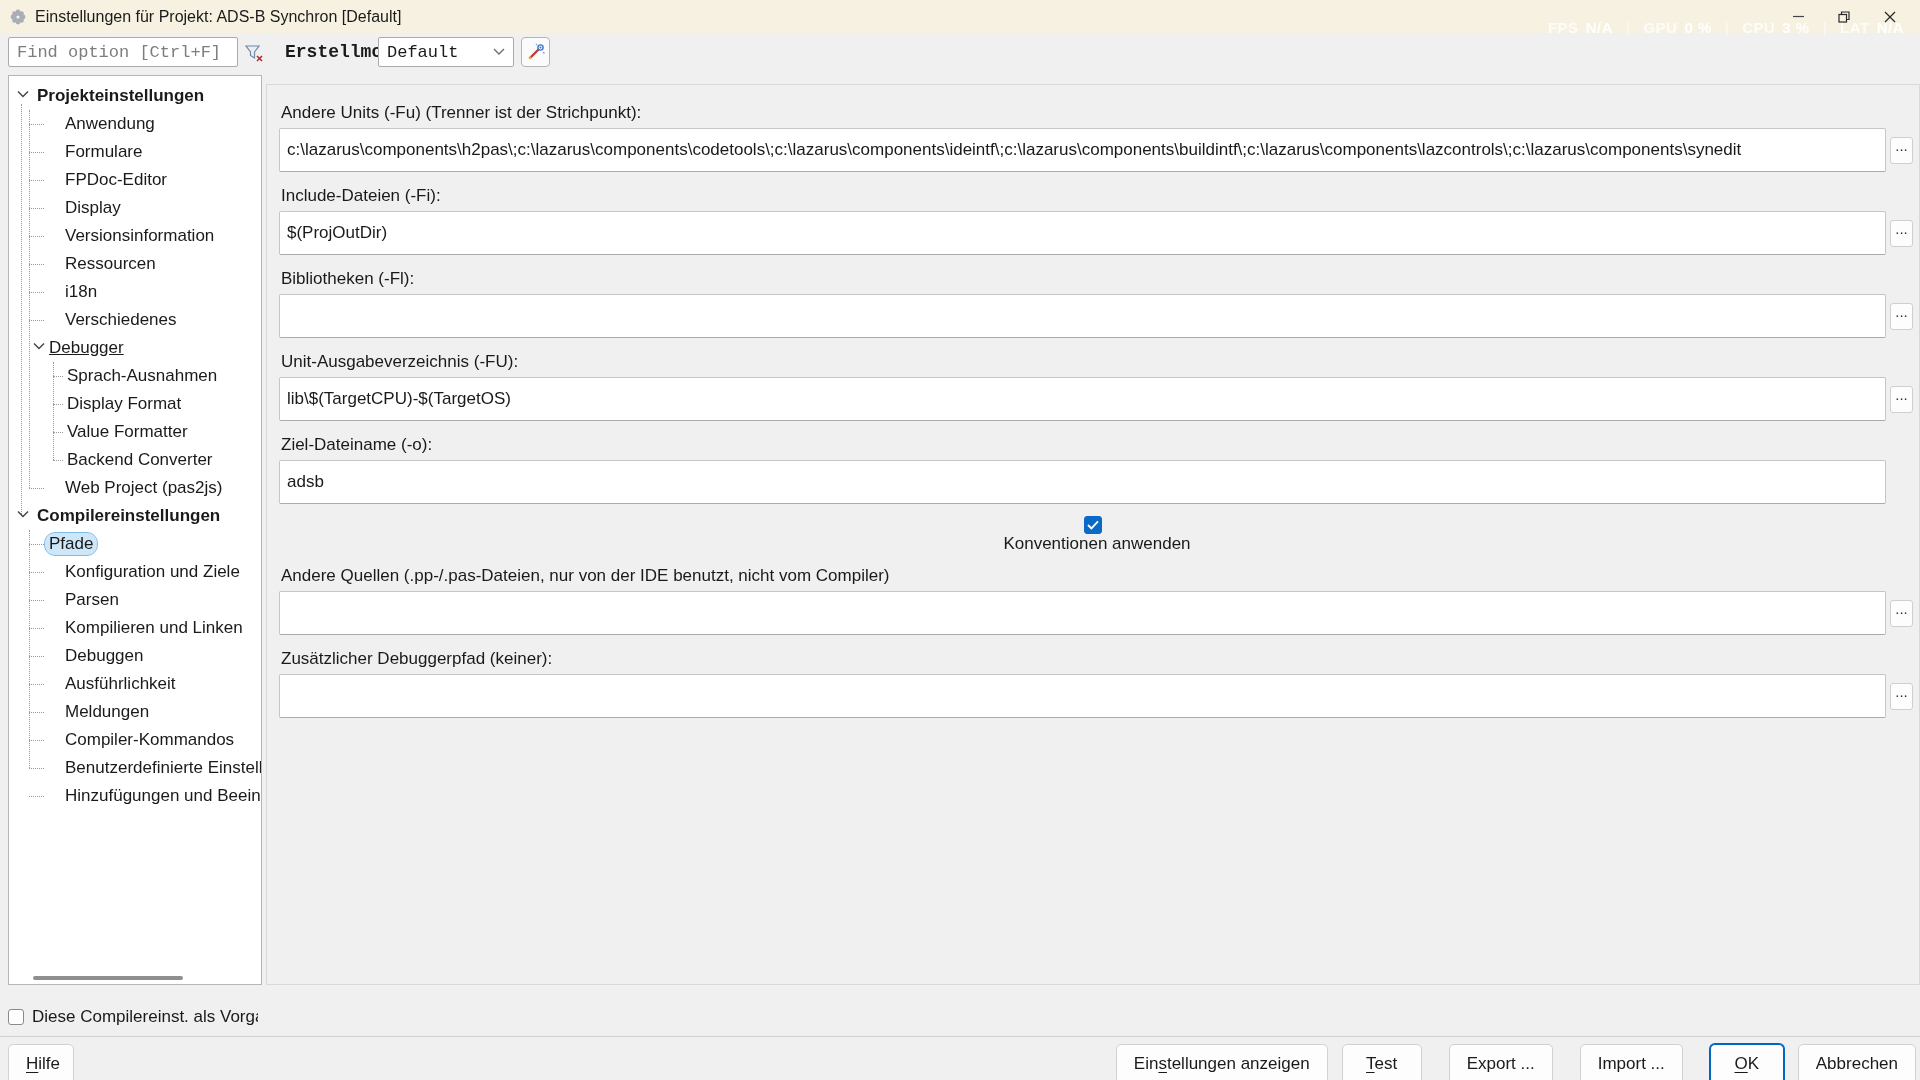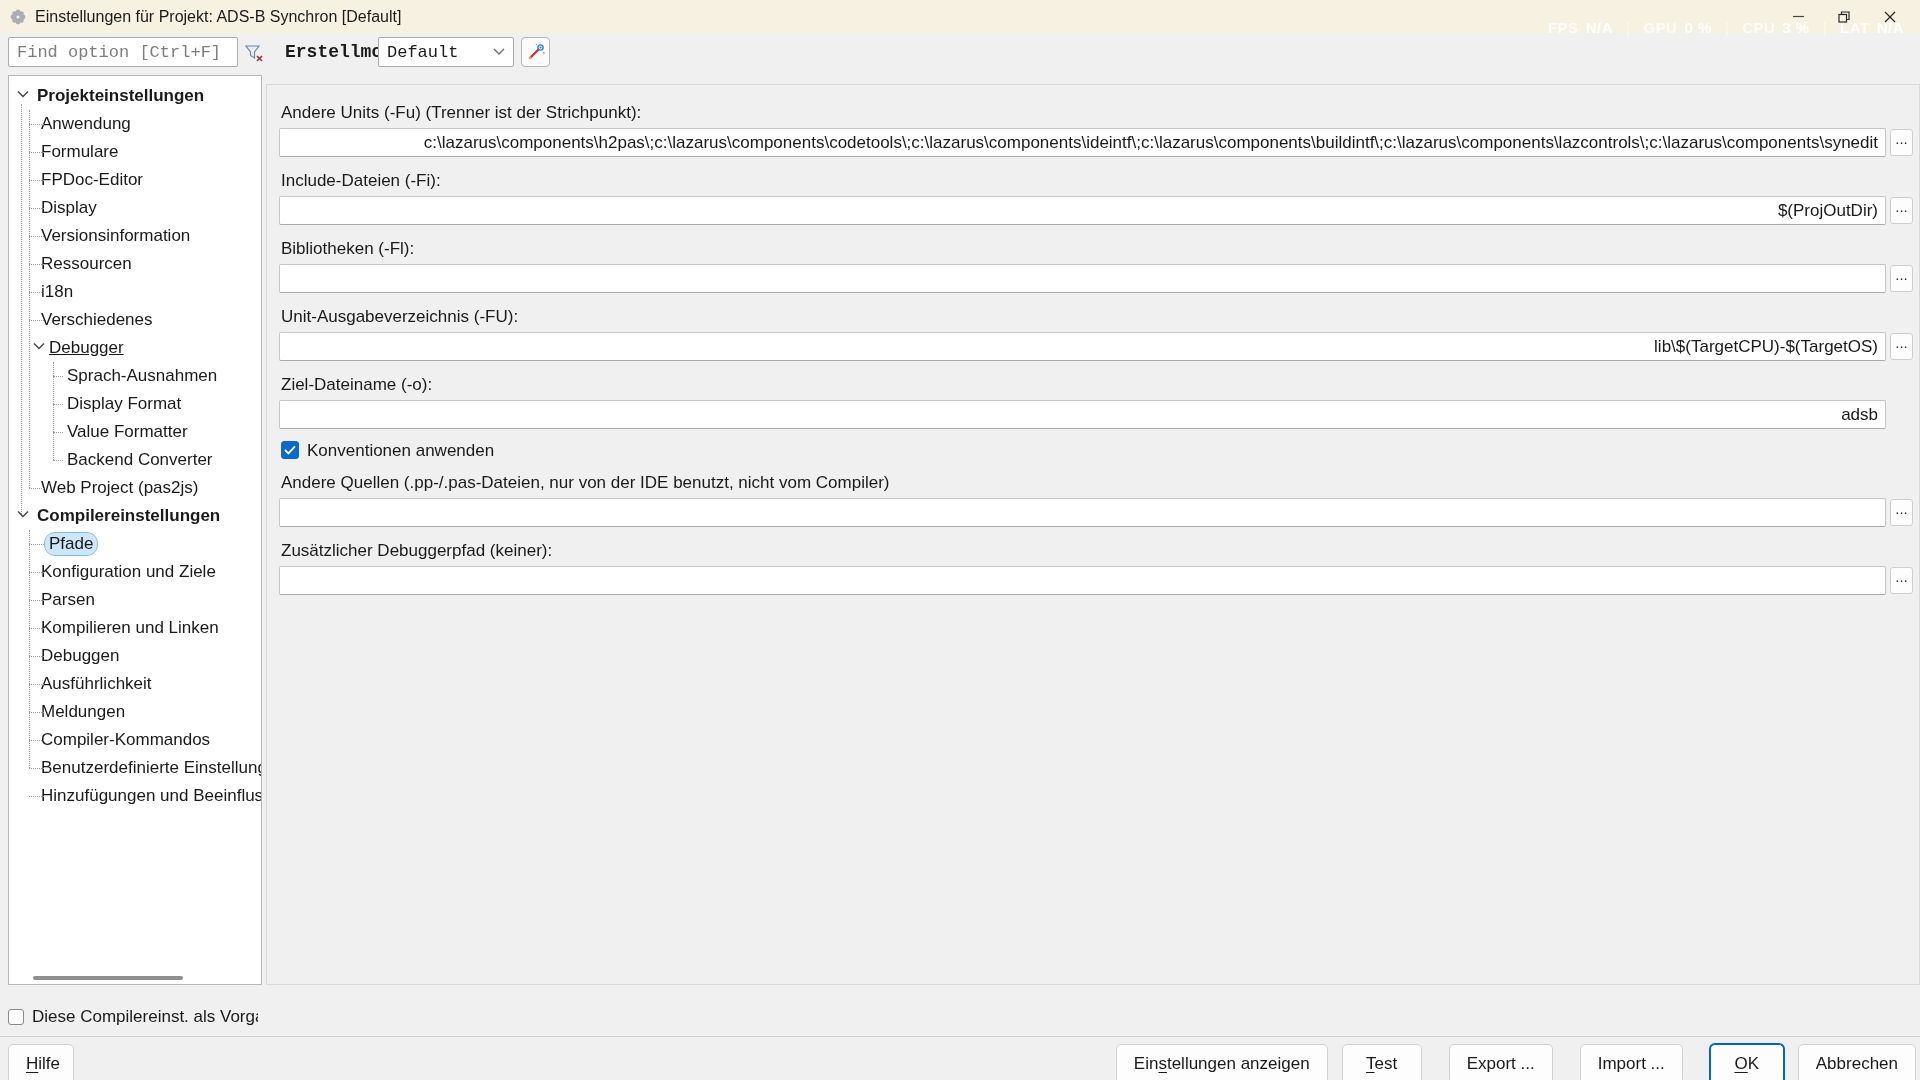--- a/index.html
+++ b/index.html
@@ -39,47 +39,47 @@
   .bm-config-btn { position:absolute; left:521px; top:4px; width:29px; height:30px;
     background:#fbfbfb; border:1px solid #b5b5b5; border-radius:4px;
     display:flex; align-items:center; justify-content:center; }
 
   
   .tree-panel { position:absolute; left:8px; top:75px; width:254px; height:910px;
     background:#fff; border:1px solid #b6b6b6; overflow:hidden; }
   .trow { position:relative; height:28px; display:flex; align-items:center; white-space:nowrap; }
   .trow .tlabel { overflow:hidden; }
   .lvl0 .tlabel { font-weight:bold; margin-left:28px; font-size:17px; }
-  .lvl1 .tlabel { margin-left:32px; }
+  .lvl1 .tlabel { margin-left:56px; }
   .lvl2 .tlabel { margin-left:58px; }
   .lvl1.has-exp .tlabel { margin-left:40px;text-decoration:underline; }
   .chev-root { position:absolute; left:8px; top:8px; }
   .chev-sub  { position:absolute; left:24px; top:8px; }
   .conn { position:absolute; top:14px; border-top:1px dotted #9a9a9a; }
   .lvl1 .conn { left:20px; width:15px; }
   .lvl2 .conn { left:44px; width:10px; }
   .guide { position:absolute; width:0; border-left:1px dotted #9a9a9a; }
   .sel { background:#cde6f9; outline:1px solid #7fbbe8; padding:1px 4px; margin-left:36px !important;border-radius:10px; }
   .hscroll { position:absolute; left:0; bottom:2px; width:100%; height:8px; }
   .hthumb { position:absolute; left:24px; top:2px; width:150px; height:4px; background:#8f8f8f; border-radius:2px; }
 
   
   .main-panel { position:absolute; left:266px; top:84px; width:1654px; height:901px;
     border:1px solid #d9d9d9; background:#f0f0f0; padding:14px 6px 0 12px; overflow:hidden; }
   .fld-label { margin:14px 0 5px 2px; font-size:17px; }
   .fld-label.first { margin-top:4px; }
   .fld-row { display:flex; align-items:center; }
-  .fld-input { flex:1; height:29px; background:#fff; border:1px solid #c6c6c6;
+  .fld-input { flex:1; height:44px; background:#fff; border:1px solid #c6c6c6;
     border-bottom-color:#ababab; padding:0 7px; font:inherit; font-size:17px;
-    color:#1a1a1a; border-radius:2px; min-width:0;text-align:right; }
+    color:#1a1a1a; border-radius:2px; min-width:0; }
   .browse-btn { width:23px; height:27px; margin-left:4px; background:#fdfdfd;
     border:1px solid #cfcfcf; border-radius:3px; font:inherit; font-size:15px;
     color:#333; line-height:12px; padding-bottom:8px; }
   .row-spacer { width:27px; flex:0 0 auto; }
-  .chk-row { display:flex; align-items:flex-start; margin:12px 0 2px 2px; }
+  .chk-row { display:flex; align-items:center; margin:12px 0 2px 2px;flex-direction:column; }
   .chkbox { width:18px; height:18px; border-radius:3px; margin-right:8px;
     display:flex; align-items:center; justify-content:center; flex:0 0 auto; }
   .chkbox.checked { background:#0b69c7; border:1px solid #0b69c7; color:#fff; font-size:13px; }
   .chkbox.unchecked { background:#fff; border:1px solid #8a8a8a; }
 
   
   .footer-check { position:absolute; left:8px; top:1004px; width:250px; height:26px;
     display:flex; align-items:center; overflow:hidden; white-space:nowrap; }
   .footer-check .chkbox { width:16px; height:16px; margin-right:8px; }
   .footer-sep { position:absolute; left:0; top:1036px; width:1920px; height:0;

